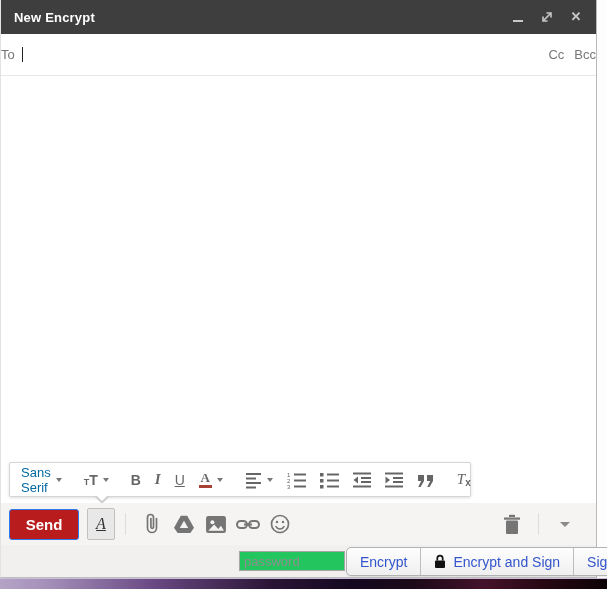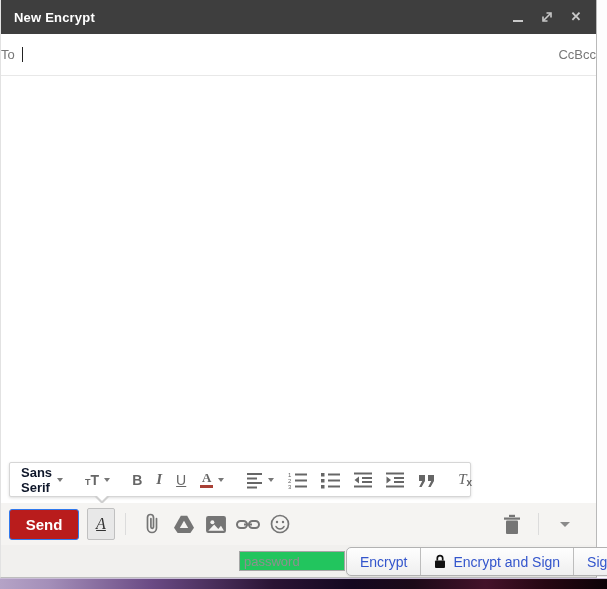--- a/index.html
+++ b/index.html
@@ -17,21 +17,21 @@
   .titlebar { flex:0 0 34px; background:#3e3e3e; display:flex; align-items:center; padding:0 13px; }
   .titlebar .title { color:#fff; font-size:13px; font-weight:bold; letter-spacing:.2px; }
   .win-controls { margin-left:auto; display:flex; align-items:center; gap:15px; }
   .win-btn { width:14px; height:14px; display:flex; align-items:flex-end; justify-content:center; cursor:pointer; }
   .min-bar { width:10px; height:0; border-bottom:2px solid #c9c9c9; margin-bottom:2px; }
   .close-glyph { color:#c9c9c9; font-size:13px; line-height:14px; font-weight:bold; }
 
   
   .row-to { flex:0 0 42px; border-bottom:1px solid #e8e8e8; display:flex; align-items:center; padding:0 0; font-size:13px; color:#777; }
   .text-caret { width:1px; height:15px; background:#222; margin-left:7px; }
-  .ccbcc { margin-left:auto; display:flex; }
+  .ccbcc { margin-left:auto; display:flex; gap:10px; }
   .ccbcc span { color:#777; cursor:pointer; }
   .row-subject { flex:0 0 43px; border-bottom:1px solid #e8e8e8; display:flex; align-items:center; padding:0 2px; }
   .subject-input { width:100%; border:none; outline:none; font-size:13px; color:#333; padding:0 10px; background:transparent; font-family:"Liberation Sans",sans-serif; }
   .subject-input::placeholder { color:#999; }
 
   
   .body-area { flex:1 1 auto; position:relative; background:#fff; }
 
   
   .fmt-toolbar {
@@ -40,21 +40,21 @@
     box-shadow:0 1px 3px rgba(0,0,0,.14);
     display:flex; align-items:center; padding:0 4px; color:#666;
   }
   .fmt-caret-outer { position:absolute; left:84px; top:100%; width:0; height:0;
     border-left:8px solid transparent; border-right:8px solid transparent; border-top:8px solid #cfcfcf; }
   .fmt-caret-inner { position:absolute; left:85px; top:calc(100% - 2px); width:0; height:0;
     border-left:7px solid transparent; border-right:7px solid transparent; border-top:7px solid #ffffff; }
   .tb-btn { display:flex; align-items:center; justify-content:center; padding:0 7px; height:28px; cursor:pointer; color:#666; }
   .tb-sep { width:1px; height:19px; background:#ddd; margin:0 4px; }
   .dd-arrow { width:0; height:0; border-left:3.5px solid transparent; border-right:3.5px solid transparent; border-top:4px solid #777; margin-left:5px; }
-  .font-name { font-size:13px; font-weight:bold; color:#0f172a; }
+  .font-name { font-size:13px; font-weight:normal; color:#0369a1; }
   .size-small { font-size:9px; font-weight:bold; line-height:10px; align-self:flex-end; margin-bottom:7px;}
   .size-large { font-size:14px; font-weight:bold; }
   .g-bold { font-size:14px; font-weight:bold; }
   .g-italic { font-family:"Liberation Serif",serif; font-style:italic; font-size:15px; font-weight:bold; }
   .g-underline { font-size:14px; text-decoration:underline; }
   .g-colorA { font-size:13px; font-weight:bold; font-family:"Liberation Serif",serif; line-height:12px; display:block; }
   .color-stack { display:flex; flex-direction:column; align-items:center; }
   .color-bar { width:13px; height:3px; background:#a94036; margin-top:1px; }
   .g-removeT { font-family:"Liberation Serif",serif; font-style:italic; font-size:15px; }
   .g-removeX { font-size:10px; margin-left:0px; margin-top:5px; font-weight:bold; }

